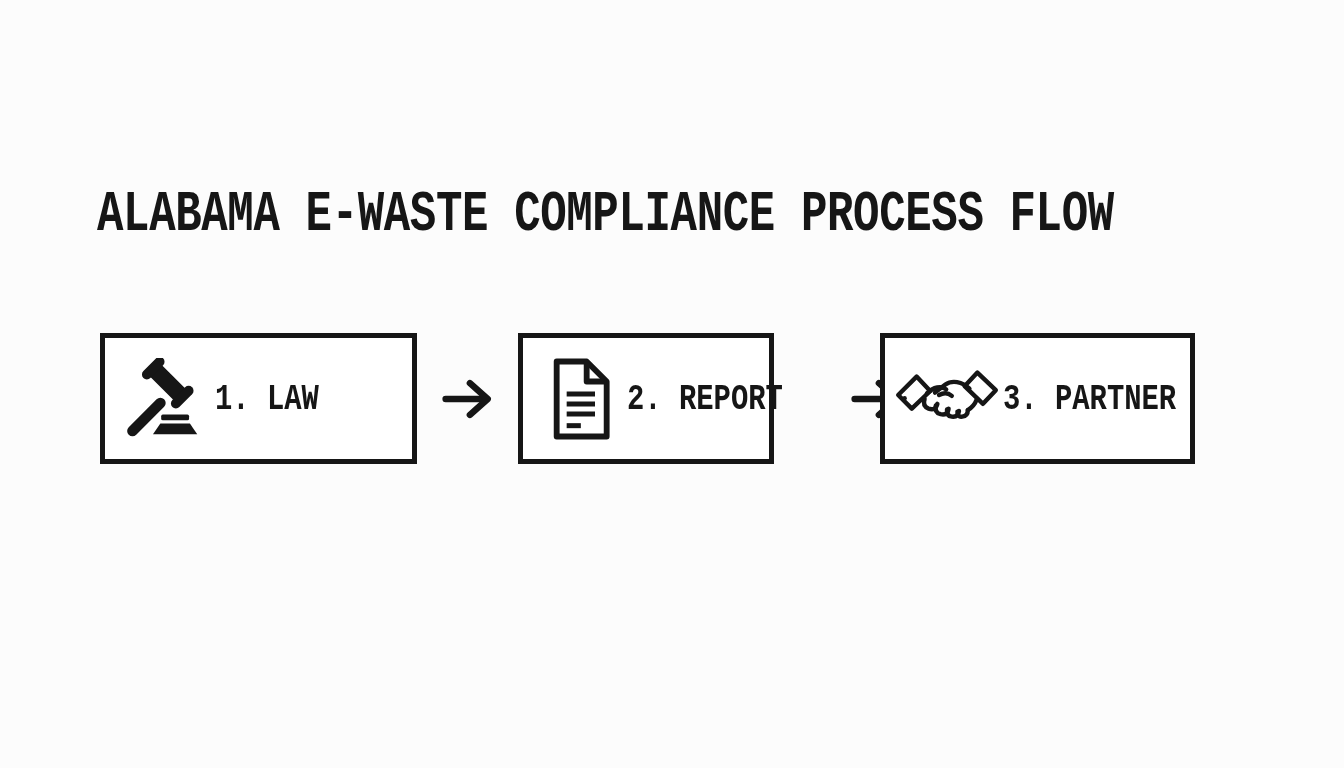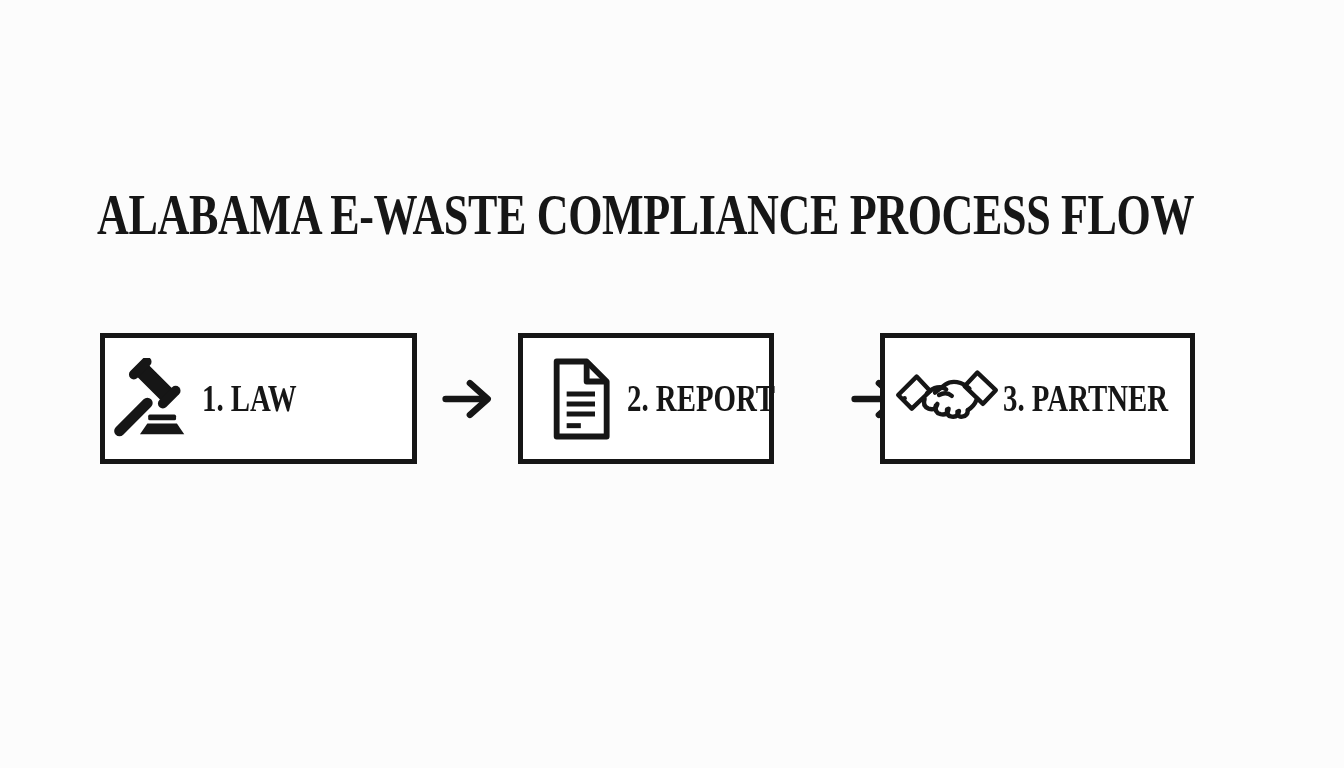--- a/index.html
+++ b/index.html
@@ -1,21 +1,21 @@
 <!DOCTYPE html>
 <html><head>
 <meta charset="utf-8">
 <style>
   html, body { margin: 0; padding: 0; background: #fcfcfc; }
   .canvas {
     position: relative;
     width: 1344px;
     height: 768px;
     background: #fcfcfc;
-    font-family: Liberation Serif, serif;
+    font-family: Liberation Mono, monospace;
     color: #161616;
     overflow: hidden;
   }
   .title {
     position: absolute;
     left: 97px;
     top: 186px;
     font-size: 58px;
     line-height: 58px;
     font-weight: 700;
@@ -28,21 +28,21 @@
   .step {
     position: absolute;
     top: 333px;
     height: 131px;
     box-sizing: border-box;
     border: 5px solid #161616;
     background: #ffffff;
     display: flex;
     align-items: center;
   }
-  .step-1 { left: 100px;  width: 317px; padding-left: 3px; }
+  .step-1 { left: 100px;  width: 317px; padding-left: 16px; }
   .step-2 { left: 518px;  width: 256px; padding-left: 22px; }
   .step-3 { left: 880px;  width: 315px; padding-left: 10px; }
   .icon { flex: 0 0 auto; display: flex; align-items: center; }
   .step-label {
     font-size: 37px;
     font-weight: 700;
     white-space: nowrap;
     transform: scaleX(0.78);
     transform-origin: left center;
     margin-left: 12px;

